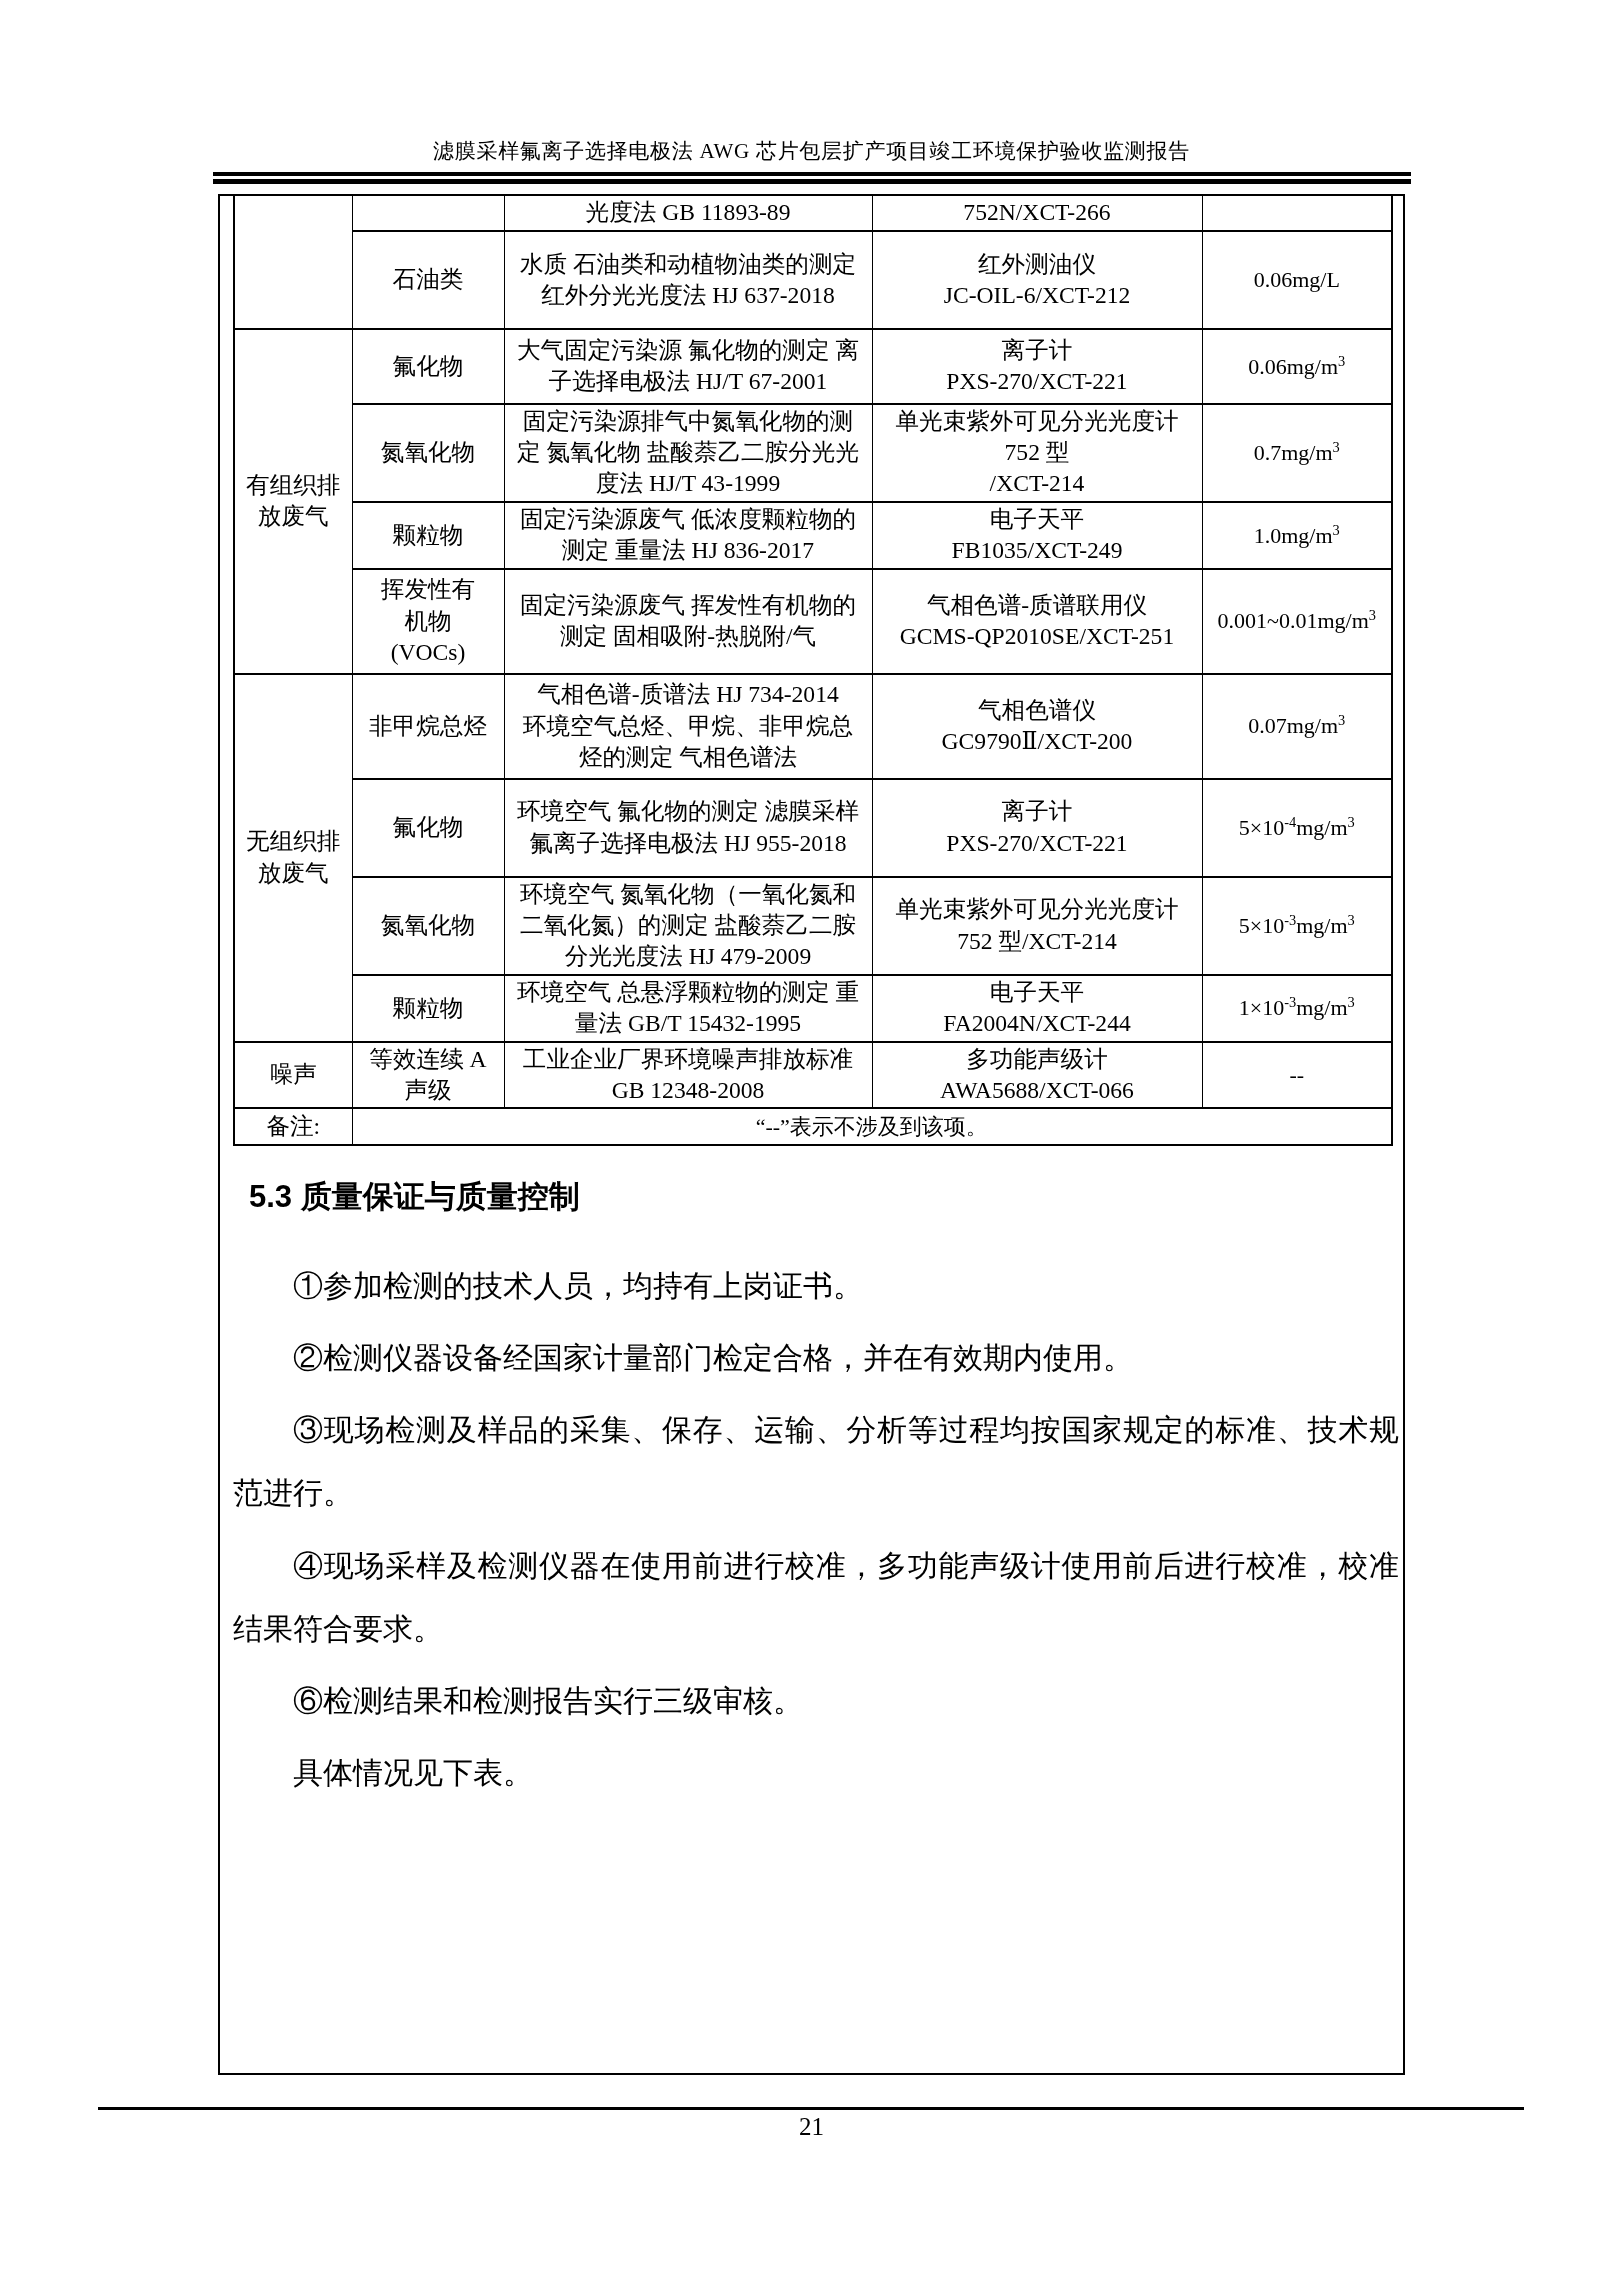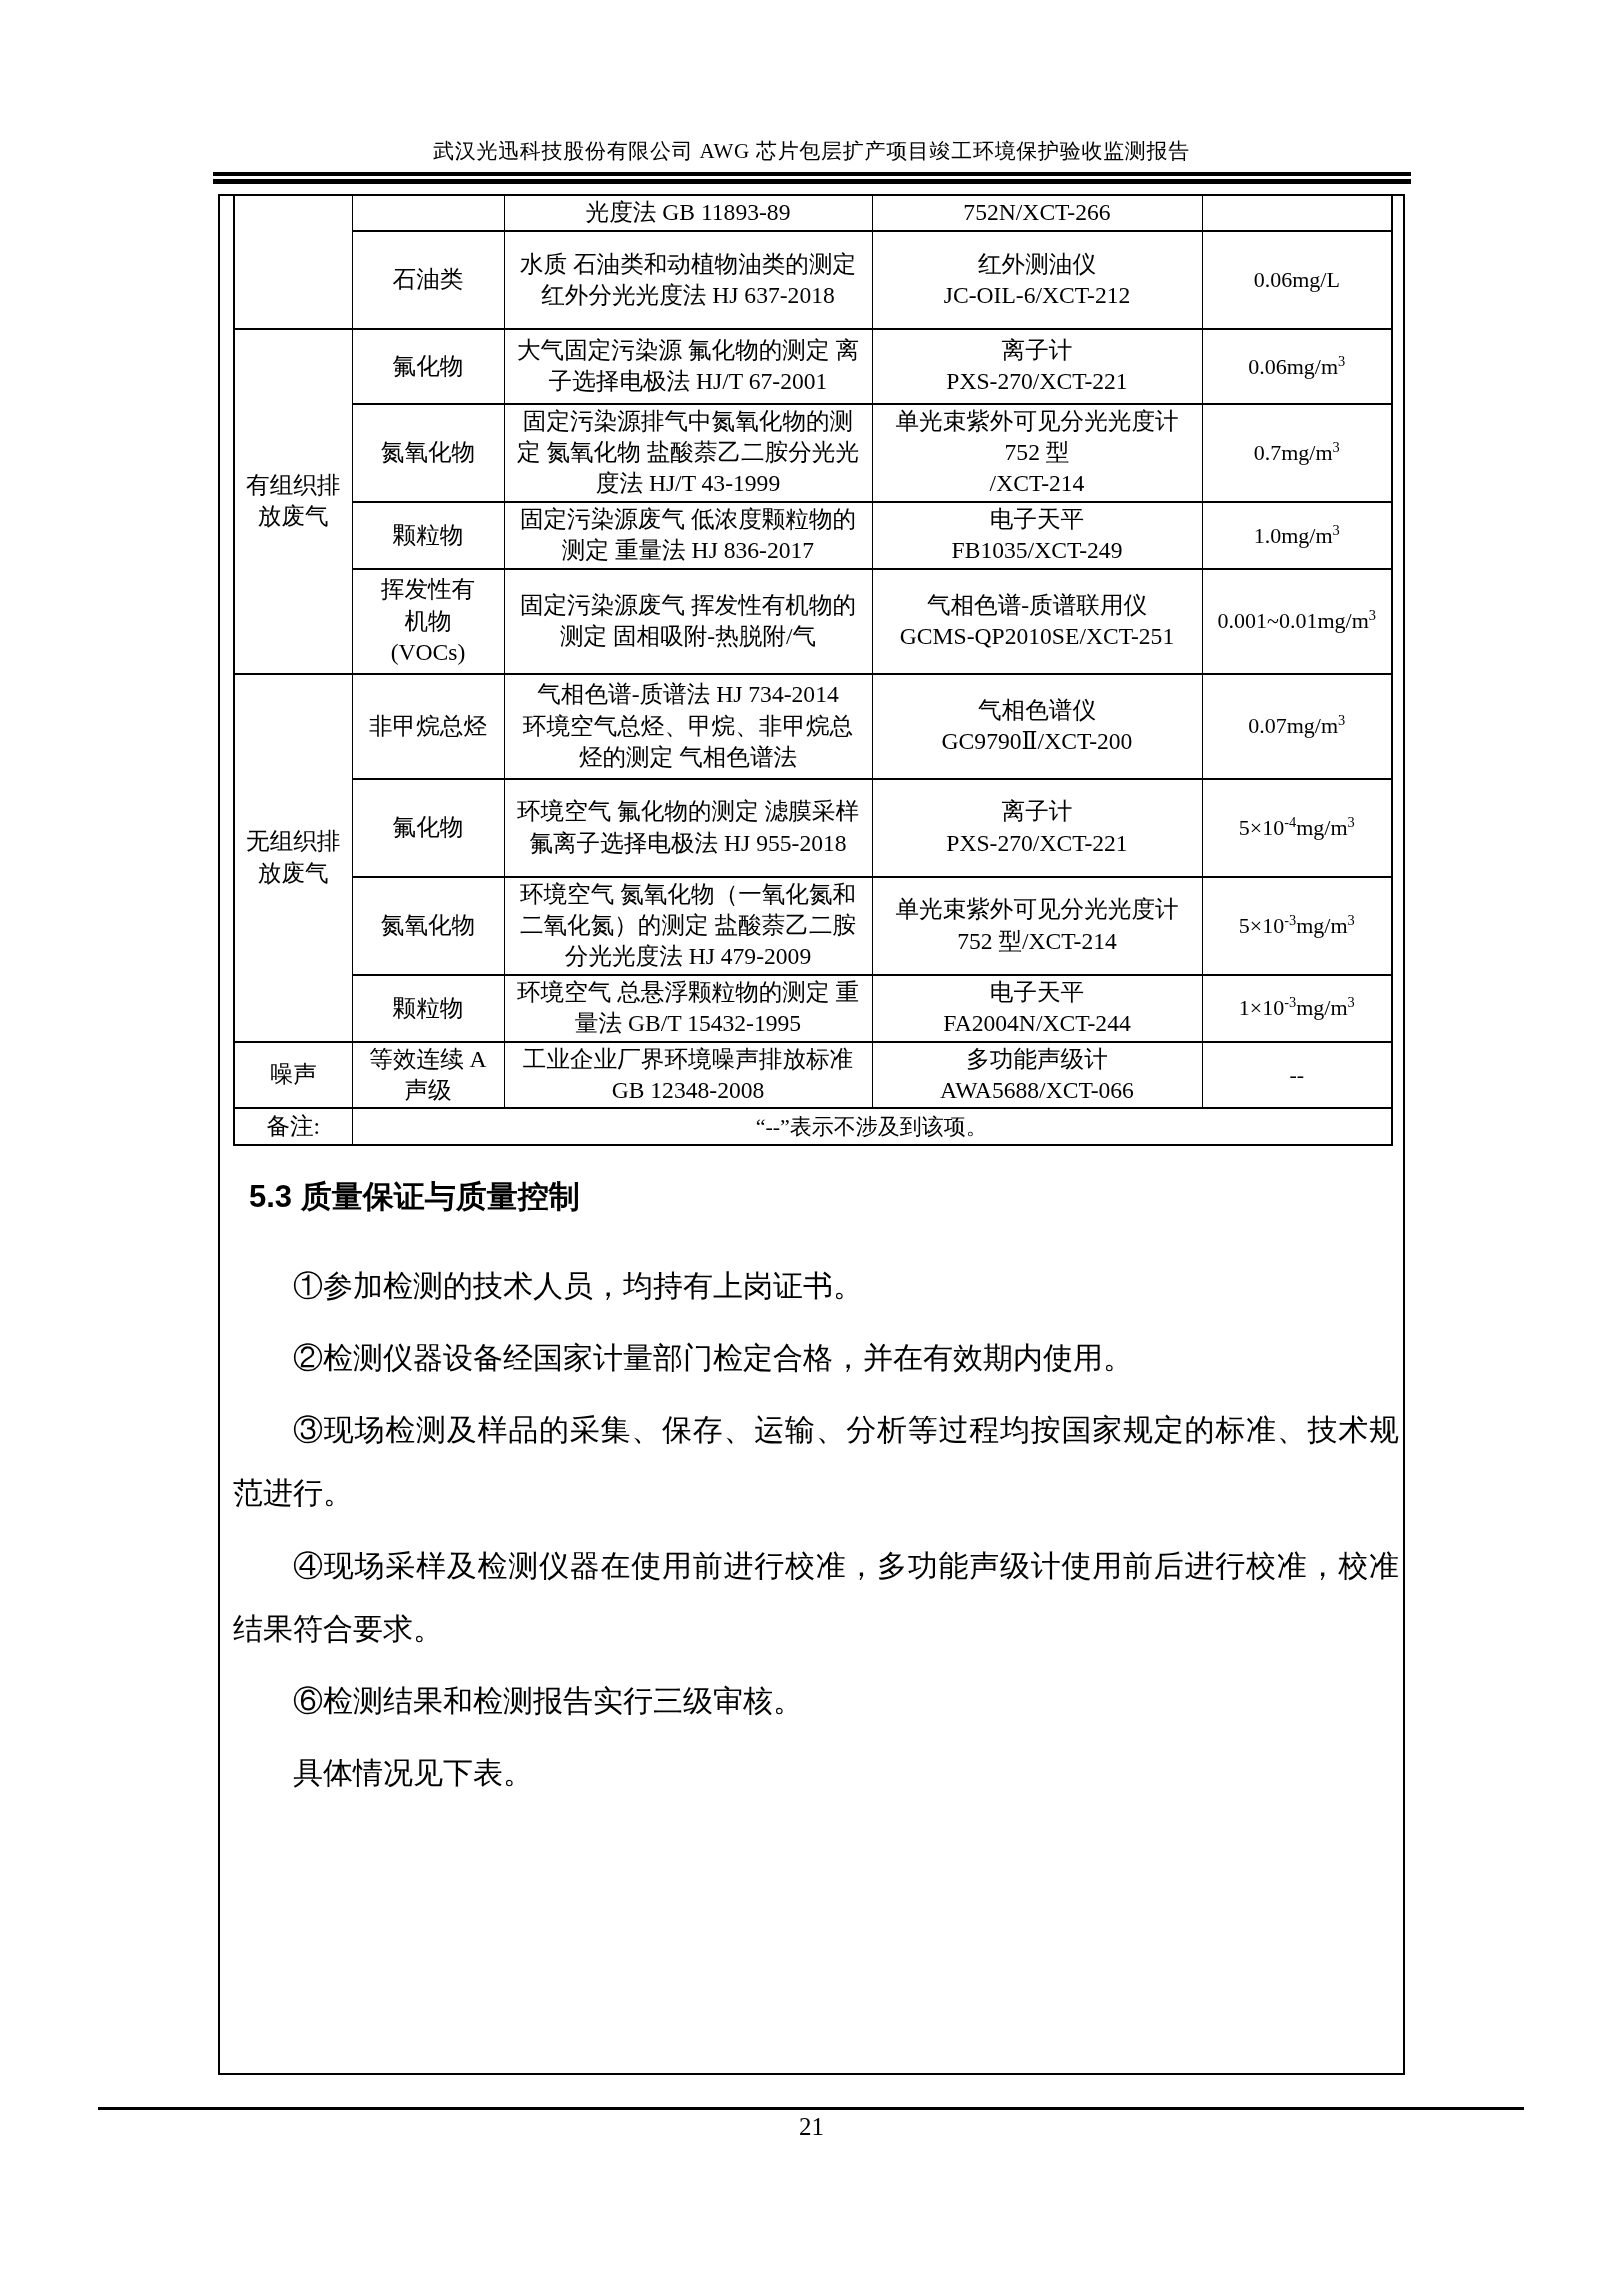--- a/index.html
+++ b/index.html
@@ -68,21 +68,21 @@
   .page-number{
     position:absolute;top:2113px;left:0;width:100%;
     text-align:center;font-size:25px;
   }
 </style>
 </head>
 <body>
 
 <div class="page">
 
-  <div class="header-title">武汉光迅科技股份有限公司 AWG 芯片包层扩产项目竣工环境保护验收监测报告</div>
+  <div class="header-title">滤膜采样氟离子选择电极法 AWG 芯片包层扩产项目竣工环境保护验收监测报告</div>
   <div class="rule header-rule-top"></div>
   <div class="rule header-rule-bottom"></div>
 
   <div class="content-frame"></div>
 
   <div class="tbl-wrap">
     <table class="monitor">
       <colgroup>
         <col style="width:118px">
           <col style="width:152px">

